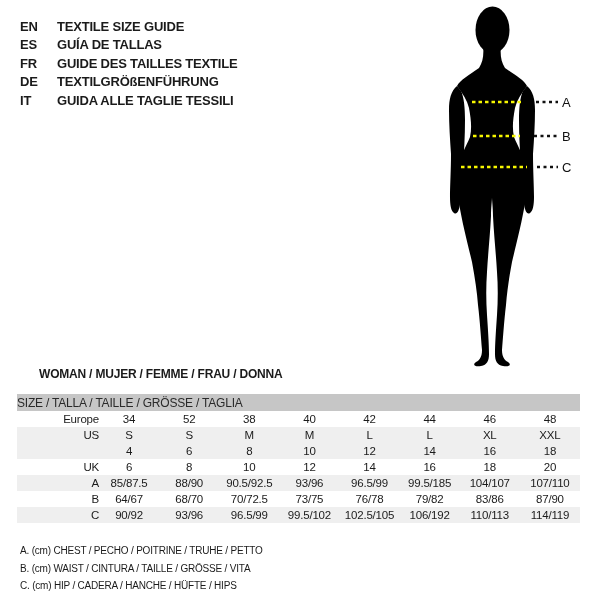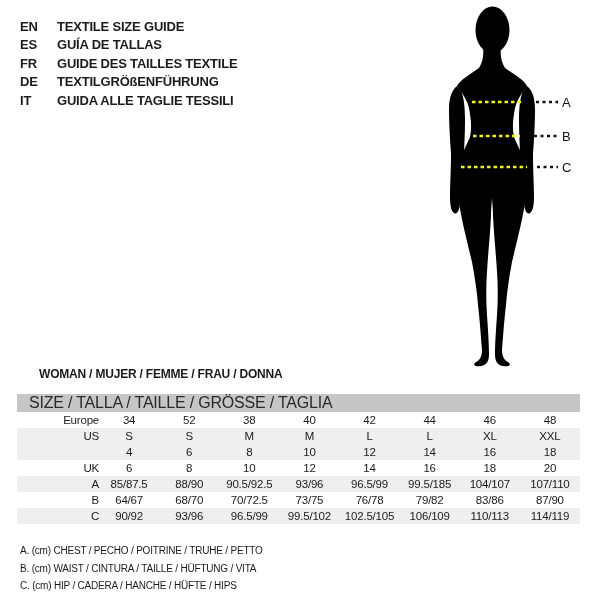--- a/index.html
+++ b/index.html
@@ -30,22 +30,22 @@
   }
 
   
   .size-table {
     position: absolute; left: 17px; top: 394px; width: 563px;
     border-collapse: collapse; table-layout: fixed;
     font-size: 11.5px; letter-spacing: -0.2px;
   }
   .size-table td { height: 16px; text-align: center; vertical-align: middle; padding: 0; }
   .size-table .hdr-cell {
-    background: #c6c6c6; text-align: left; padding-left: 12px;
-    height: 17px; font-size: 16px; color: #2a2a2a; white-space: nowrap;
+    background: #c6c6c6; text-align: left; padding-left: 0;
+    height: 17px; font-size: 12px; color: #2a2a2a; white-space: nowrap;
   }
   .size-table .row-label { text-align: right; padding-left: 5px; }
   .size-table tr.shaded td { background: #efefef; }
 
   
   .legend { position: absolute; left: 20px; top: 545px; letter-spacing: -0.2px; }
   .legend-row { height: 17.5px; font-size: 10px; font-weight: 400; white-space: nowrap; }
 </style>
 </head>
 <body>
@@ -231,26 +231,26 @@
           <td>83/86</td>
           <td>87/90</td>
         </tr>
         <tr class="shaded">
           <td class="row-label">C</td>
           <td>90/92</td>
           <td>93/96</td>
           <td>96.5/99</td>
           <td>99.5/102</td>
           <td>102.5/105</td>
-          <td>106/109</td>
+          <td>106/192</td>
           <td>110/113</td>
           <td>114/119</td>
         </tr>
       </tbody>
   </table>
 
   <div class="legend">
       <div class="legend-row">A. (cm) CHEST / PECHO / POITRINE / TRUHE / PETTO</div>
-      <div class="legend-row">B. (cm) WAIST / CINTURA / TAILLE / HÜFTUNG / VITA</div>
+      <div class="legend-row">B. (cm) WAIST / CINTURA / TAILLE / GRÖSSE / VITA</div>
       <div class="legend-row">C. (cm) HIP / CADERA / HANCHE / HÜFTE / HIPS</div>
     </div>
 
 </div>
 
 </body></html>

